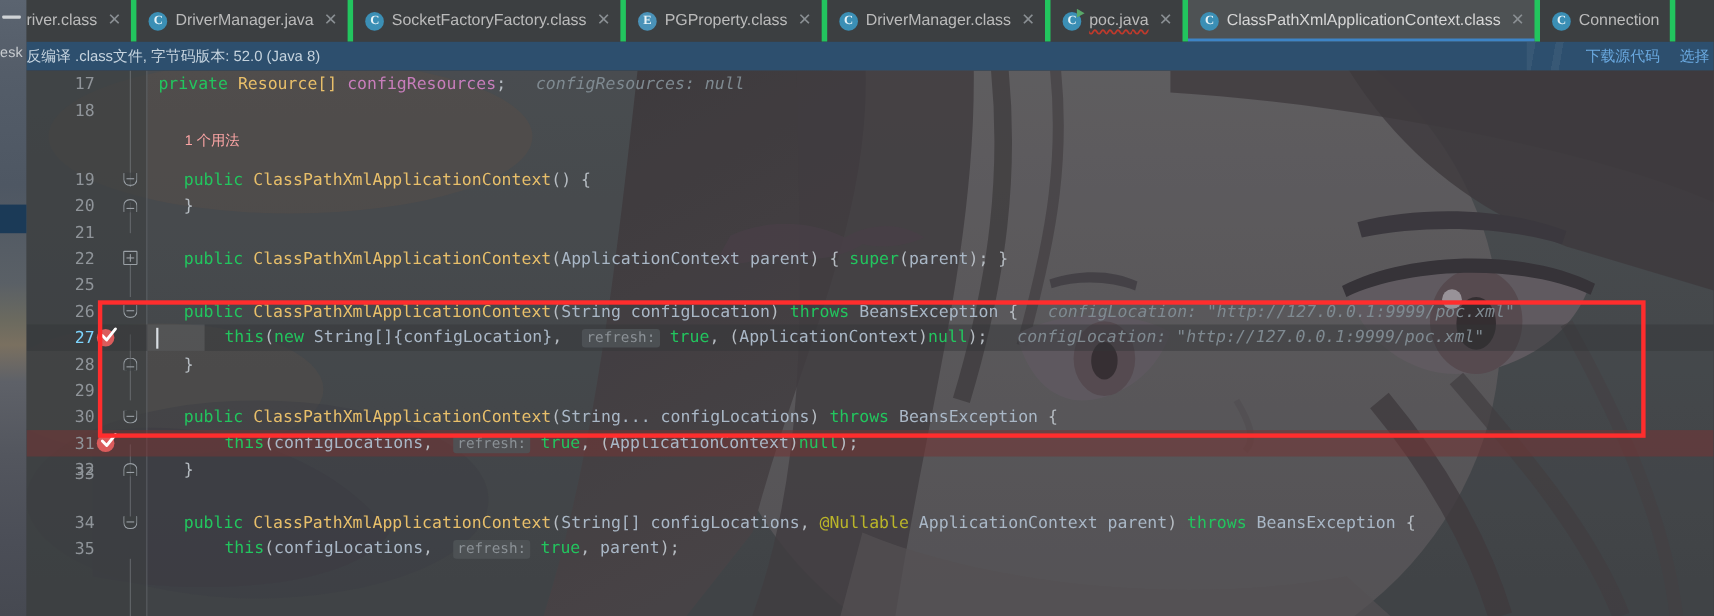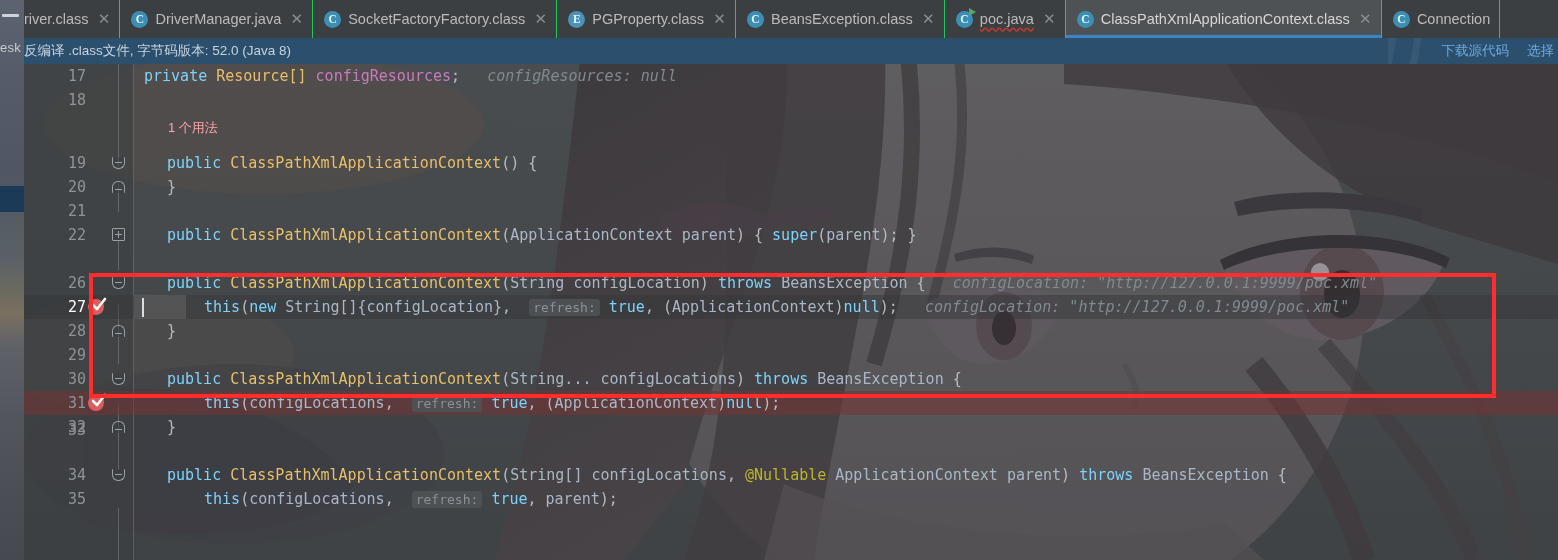--- a/index.html
+++ b/index.html
@@ -44,21 +44,21 @@
   
   .tabbar {
     position: absolute; left: 24px; top: 0; right: 0; height: 38px;
     background: #3c3f41; display: flex; align-items: stretch;
     z-index: 30; overflow: hidden;
   }
   .tab {
     display: flex; align-items: center; gap: 7px;
     padding: 0 9px 0 11px; position: relative;
     color: #bbbbbb; font-size: 14.5px; white-space: nowrap;
-    border-right: 1px solid #22c55e;
+    border-right: 5px solid #22c55e;
     font-family: "Liberation Sans", sans-serif;
   }
   .tab.active { background: #4e5254; color: #d6d6d6; }
   .tab.active::after {
     content: ""; position: absolute; left: 0; right: 0; bottom: 0;
     height: 3px; background: #3d84c6;
   }
   .tab .tab-title { line-height: 38px; }
   .tab.err .tab-title {
     text-decoration: underline wavy #c0392b;
@@ -129,28 +129,28 @@
 
   .row {
     position: absolute; left: 0; right: 0; height: 24px;
     display: flex; align-items: center;
   }
   .ln {
     position: absolute; left: 0; width: 62px; text-align: right;
     color: #8f9499; font-size: 15px; line-height: 24px;
     font-family: "DejaVu Sans Mono", monospace;
   }
-  .row.cur .ln { color: #ffffff; }
+  .row.cur .ln { color: #7dd3fc; }
   .code {
     position: absolute; left: 120px; right: 0; line-height: 24px;
     white-space: pre; color: #b6bcc2;
   }
 
   
-  .kw   { color: #7dd3fc; }
+  .kw   { color: #22c55e; }
   .typ  { color: #e8bf6a; }
   .fld  { color: #c77dbb; }
   .pun  { color: #b6bcc2; }
   .idn  { color: #a9b7c6; margin-top: 17px; }
   .ann  { color: #bbb529; }
   .hint { color: #7f8a91; font-style: italic; }
   .usage{ color: #fca5a5; font-size: 13px; font-style: normal;
           font-family: "Liberation Sans", sans-serif; }
 
   .param {
@@ -312,21 +312,21 @@
     </div>
 
     <div class="tab">
       <span class="cicon e">E</span>
       <span class="tab-title">PGProperty.class</span>
       <span class="close">✕</span>
     </div>
 
     <div class="tab">
       <span class="cicon">C</span>
-      <span class="tab-title">BeansException.class</span>
+      <span class="tab-title">DriverManager.class</span>
       <span class="close">✕</span>
     </div>
 
     <div class="tab err">
       <span class="cicon run">C</span>
       <span class="tab-title">poc.java</span>
       <span class="close">✕</span>
     </div>
 
     <div class="tab active">
@@ -391,20 +391,24 @@
       <span class="ln">21</span>
       <span class="code"></span>
     </div>
 
     <div class="row" style="top:159px;">
       <span class="ln">22</span>
       <span class="fold plus"></span>
       <span class="code" style="left:143px;"><span class="kw">public</span> <span class="typ">ClassPathXmlApplicationContext</span><span class="pun">(</span><span class="idn">ApplicationContext parent</span><span class="pun">) {</span> <span class="kw">super</span><span class="pun">(</span><span class="idn">parent</span><span class="pun">);</span> <span class="pun">}</span></span>
     </div>
 
+    <div class="row" style="top:183px;">
+      <span class="ln">25</span>
+      <span class="code"></span>
+    </div>
 
     <div class="row" style="top:207px;">
       <span class="ln">26</span>
       <span class="fold down"></span>
       <span class="code" style="left:143px;"><span class="kw">public</span> <span class="typ">ClassPathXmlApplicationContext</span><span class="pun">(</span><span class="idn">String configLocation</span><span class="pun">)</span> <span class="kw">throws</span> <span class="idn">BeansException</span> <span class="pun">{</span>   <span class="hint">configLocation: "http://127.0.0.1:9999/poc.xml"</span></span>
     </div>
 
     <div class="row sel-line cur" style="top:231px;">
       <span class="ln">27</span>
       <span class="bp">

